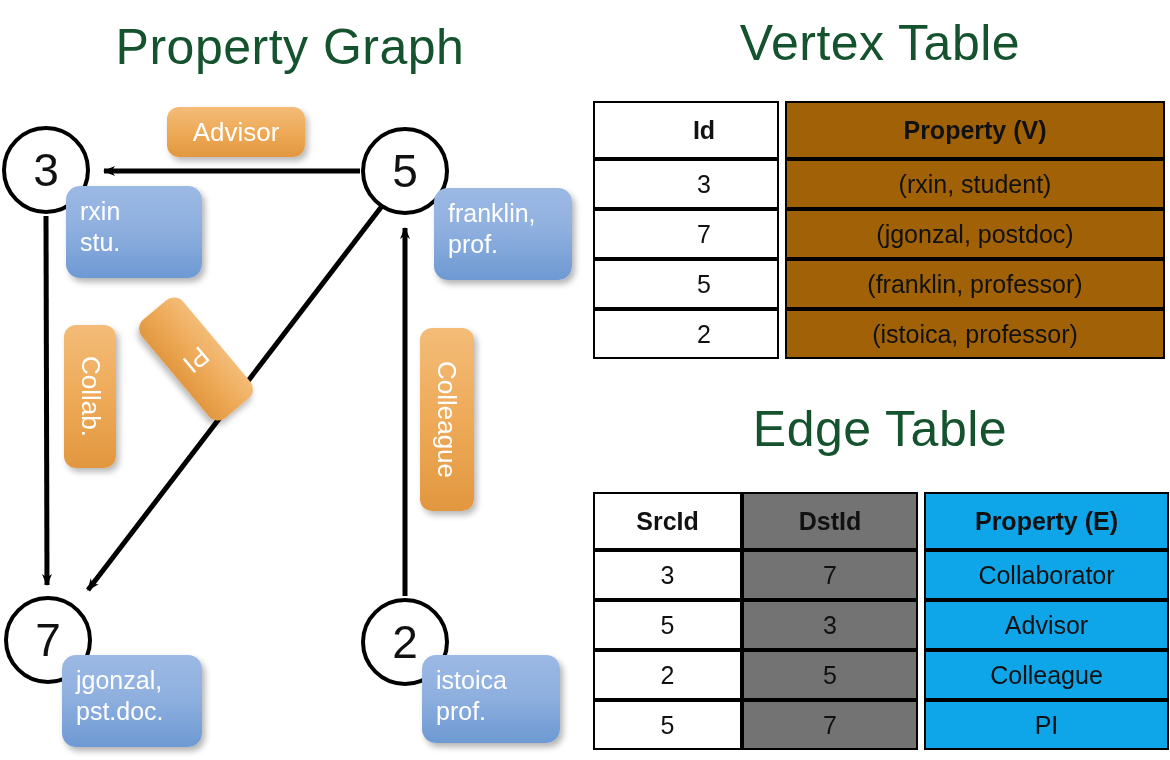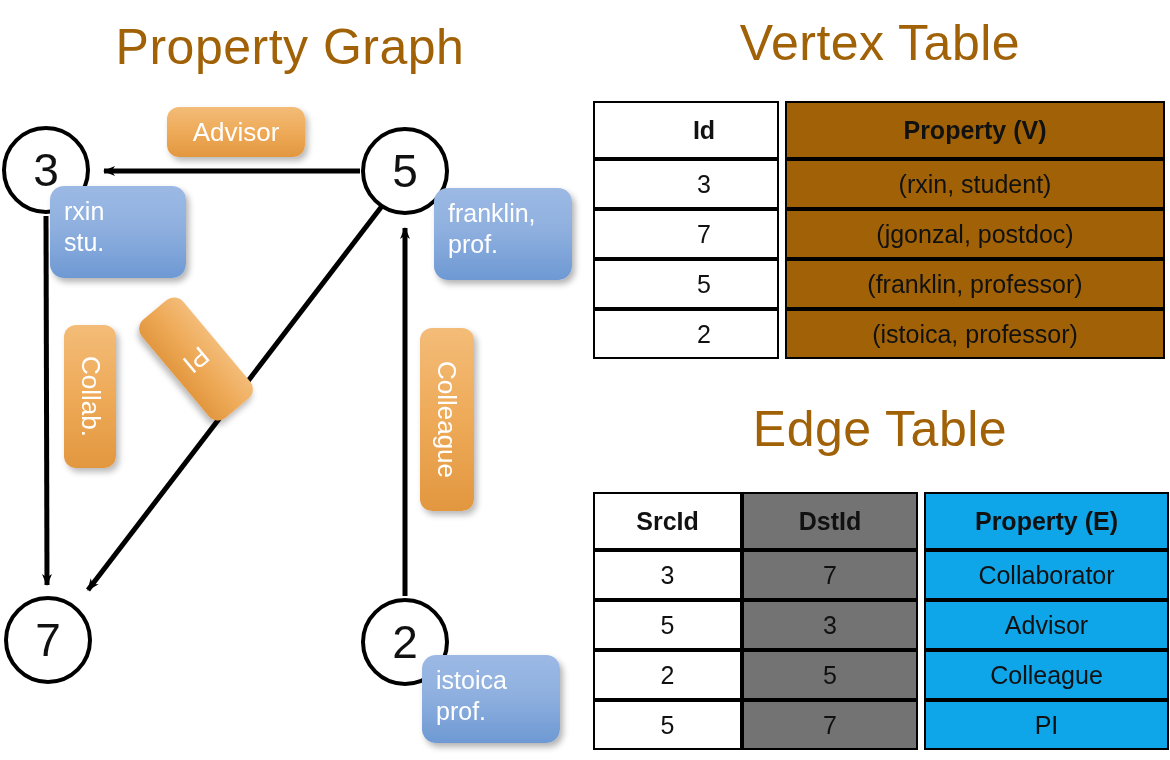--- a/index.html
+++ b/index.html
@@ -16,21 +16,21 @@
     color: #000000;
   }
 
   
   .title {
     position: absolute;
     font-family: "Liberation Sans", sans-serif;
     font-weight: 300;
     font-size: 50px;
     letter-spacing: 0.5px;
-    color: #a16207;
+    color: #14532d;
     white-space: nowrap;
     text-align: center;
   }
   #pg-title   { left: 0px;   top: 18px;  width: 580px; }
   #vt-title   { left: 590px; top: 14px;  width: 580px; }
   #et-title   { left: 590px; top: 400px; width: 580px; }
 
   
   #graph-panel {
     position: absolute;
@@ -72,21 +72,21 @@
     background: linear-gradient(to bottom, #9cb9e4 0%, #8fb0df 45%, #6e99d3 100%);
     box-shadow: 3px 4px 6px rgba(0,0,0,0.30);
     color: #ffffff;
     font-size: 25px;
     font-weight: 300;
     font-family: "Liberation Sans", sans-serif;
     line-height: 1.25;
     padding: 10px 0 10px 14px;
     box-sizing: border-box;
   }
-  #vbox-rxin     { left: 50px;  top: 186px; width: 136px; height: 92px; }
+  #vbox-rxin     { left: 66px;  top: 186px; width: 136px; height: 92px; }
   #vbox-franklin { left: 434px; top: 188px; width: 138px; height: 92px; }
   #vbox-jgonzal  { left: 62px;  top: 655px; width: 140px; height: 92px; }
   #vbox-istoica  { left: 422px; top: 655px; width: 138px; height: 88px; }
 
   
   .elabel {
     position: absolute;
     border-radius: 12px;
     background: linear-gradient(to bottom, #f3bc78 0%, #eeaa58 50%, #e2973f 100%);
     box-shadow: 3px 4px 6px rgba(0,0,0,0.28);
@@ -192,20 +192,24 @@
   </div>
 
   <div class="vbox" id="vbox-rxin">
     <div>rxin</div>
     <div>stu.</div>
   </div>
   <div class="vbox" id="vbox-franklin">
     <div>franklin,</div>
     <div>prof.</div>
   </div>
+  <div class="vbox" id="vbox-jgonzal">
+    <div>jgonzal,</div>
+    <div>pst.doc.</div>
+  </div>
   <div class="vbox" id="vbox-istoica">
     <div>istoica</div>
     <div>prof.</div>
   </div>
 
   <div class="elabel" id="elabel-advisor">
     <span>Advisor</span>
   </div>
   <div class="elabel" id="elabel-collab">
     <span>Collab.</span>

